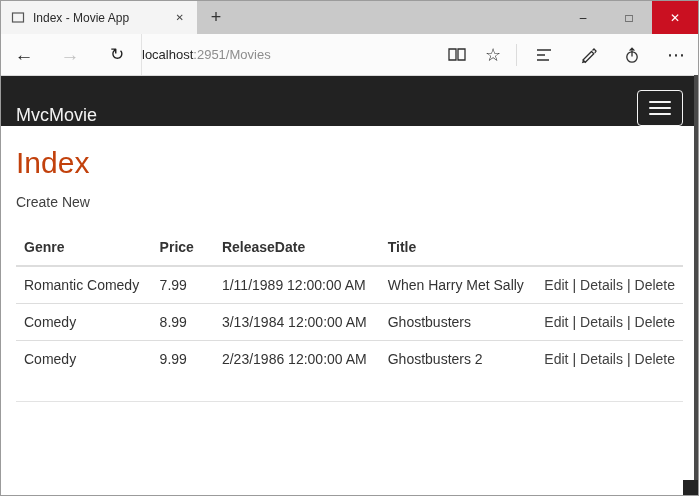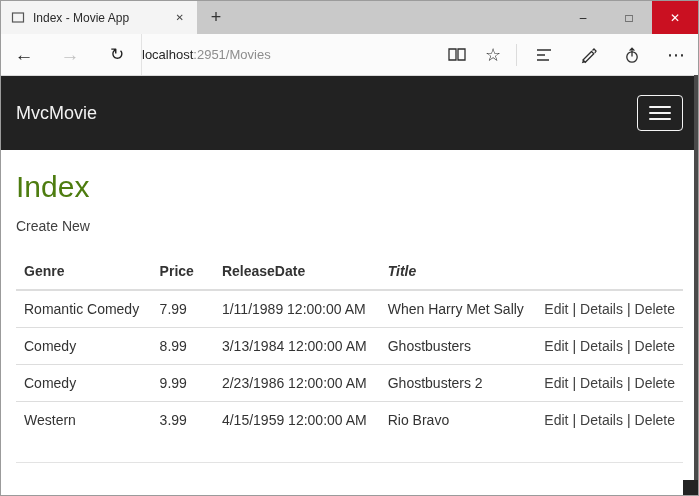--- a/index.html
+++ b/index.html
@@ -23,37 +23,37 @@
   .navicon.refresh{font-size:17px;width:48px;}
   .addr{flex:1;align-self:stretch;display:flex;align-items:center;border-left:1px solid #e3e3e3;font-size:13px;min-width:0;white-space:nowrap;overflow:hidden;}
   .addr-host{color:#262626;}
   .addr-path{color:#8d8d8d;}
   .tool{width:36px;flex:0 0 auto;display:flex;align-items:center;justify-content:center;color:#2a2a2a;}
   .tool.wide{width:44px;}
   .tool .uni{font-size:18px;line-height:1;}
   .vdivider{width:1px;height:22px;background:#dcdcdc;margin:0 5px;flex:0 0 auto;}
 
   
-  .mvc-navbar{height:50px;background:#222222;display:flex;align-items:center;padding:12px 15px;}
+  .mvc-navbar{height:50px;background:#222222;display:flex;align-items:flex-end;padding:0 15px;}
   .brand{font-size:18px;color:#f2f2f2;}
   .hamburger{margin-left:auto;width:44px;height:34px;border:1px solid #f5f5f5;border-radius:4px;display:flex;flex-direction:column;align-items:center;justify-content:center;gap:4px;background:transparent;}
   .hbar{width:22px;height:2px;background:#f5f5f5;border-radius:1px;}
 
   
   .container{padding:0 15px;font-size:14px;color:#333;line-height:1.42857;}
-  .page-title{font-size:30px;font-weight:400;color:#4d7c0f;margin:20px 0 0;line-height:1.1;}
+  .page-title{font-size:30px;font-weight:400;color:#c2410c;margin:20px 0 0;line-height:1.1;}
   .create-row{margin:14px 0 0;}
   .link{color:#404040;text-decoration:none;cursor:pointer;}
   table.grid{width:100%;border-collapse:collapse;margin-top:16px;font-size:14px;color:#333;}
   .grid th{text-align:left;font-weight:700;padding:8px;border-bottom:2px solid #dddddd;line-height:20px;}
   .grid td{padding:8px;border-top:1px solid #dddddd;line-height:20px;}
   .grid th:nth-child(1){width:138px;}
   .grid th:nth-child(2){width:50px;}
   .grid th:nth-child(3){width:170px;}
-  .grid th:nth-child(4){width:158px;font-style:italic;}
+  .grid th:nth-child(4){width:158px;}
   .sep{color:#333;margin:0 4px;}
   hr.footer-rule{border:0;border-top:1px solid #e3e3e3;margin:24px 0 0;}
   .footer-text{margin:14px 0 0;font-size:14px;color:#333;}
 
   
   .vscroll{position:absolute;top:74px;right:0;width:4px;bottom:0;background:#4a4a4a;}
   .scroll-corner{position:absolute;right:0;bottom:0;width:15px;height:15px;background:#232323;}
 </style>
 </head>
 <body>
@@ -158,27 +158,20 @@
           <td>Ghostbusters</td>
           <td><a class="link" href="#">Edit</a><span class="sep">|</span><a class="link" href="#">Details</a><span class="sep">|</span><a class="link" href="#">Delete</a></td>
         </tr>
         <tr>
           <td>Comedy</td>
           <td>9.99</td>
           <td>2/23/1986 12:00:00 AM</td>
           <td>Ghostbusters 2</td>
           <td><a class="link" href="#">Edit</a><span class="sep">|</span><a class="link" href="#">Details</a><span class="sep">|</span><a class="link" href="#">Delete</a></td>
         </tr>
-        <tr>
-          <td>Western</td>
-          <td>3.99</td>
-          <td>4/15/1959 12:00:00 AM</td>
-          <td>Rio Bravo</td>
-          <td><a class="link" href="#">Edit</a><span class="sep">|</span><a class="link" href="#">Details</a><span class="sep">|</span><a class="link" href="#">Delete</a></td>
-        </tr>
       </tbody>
     </table>
 
     <hr class="footer-rule">
   </div>
 
   <div class="vscroll"></div>
   <div class="scroll-corner"></div>
 
 </div>

